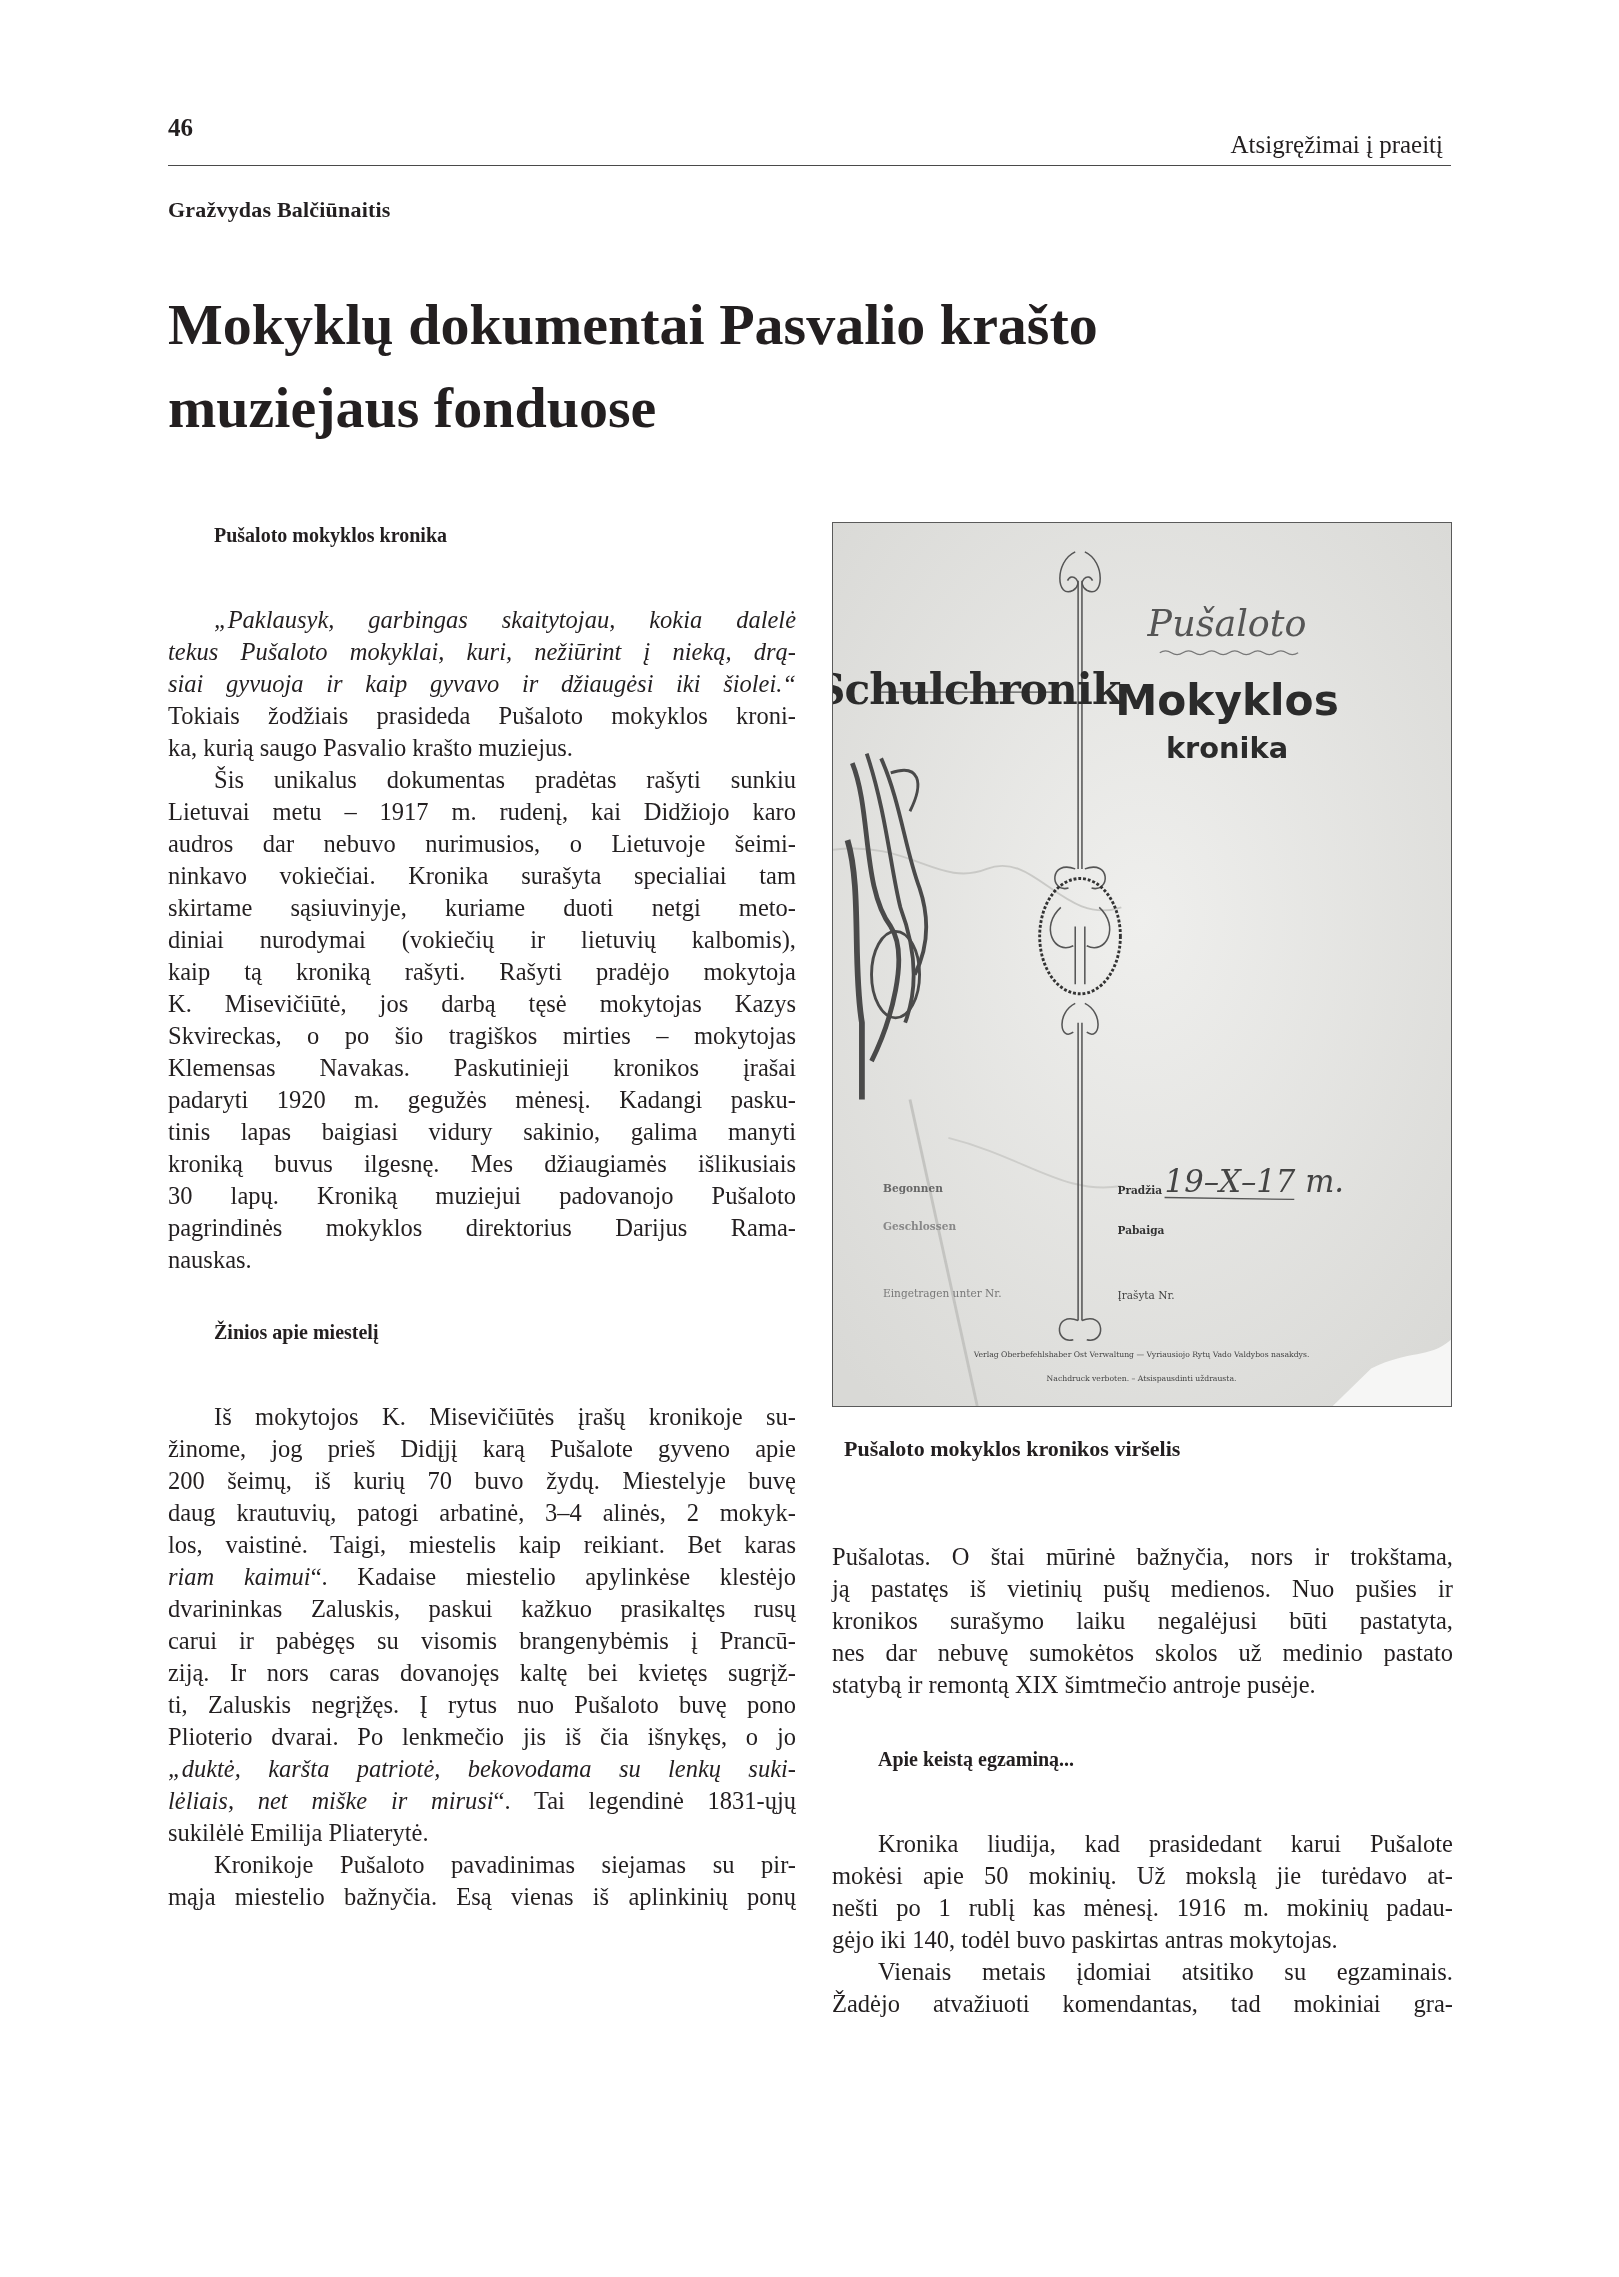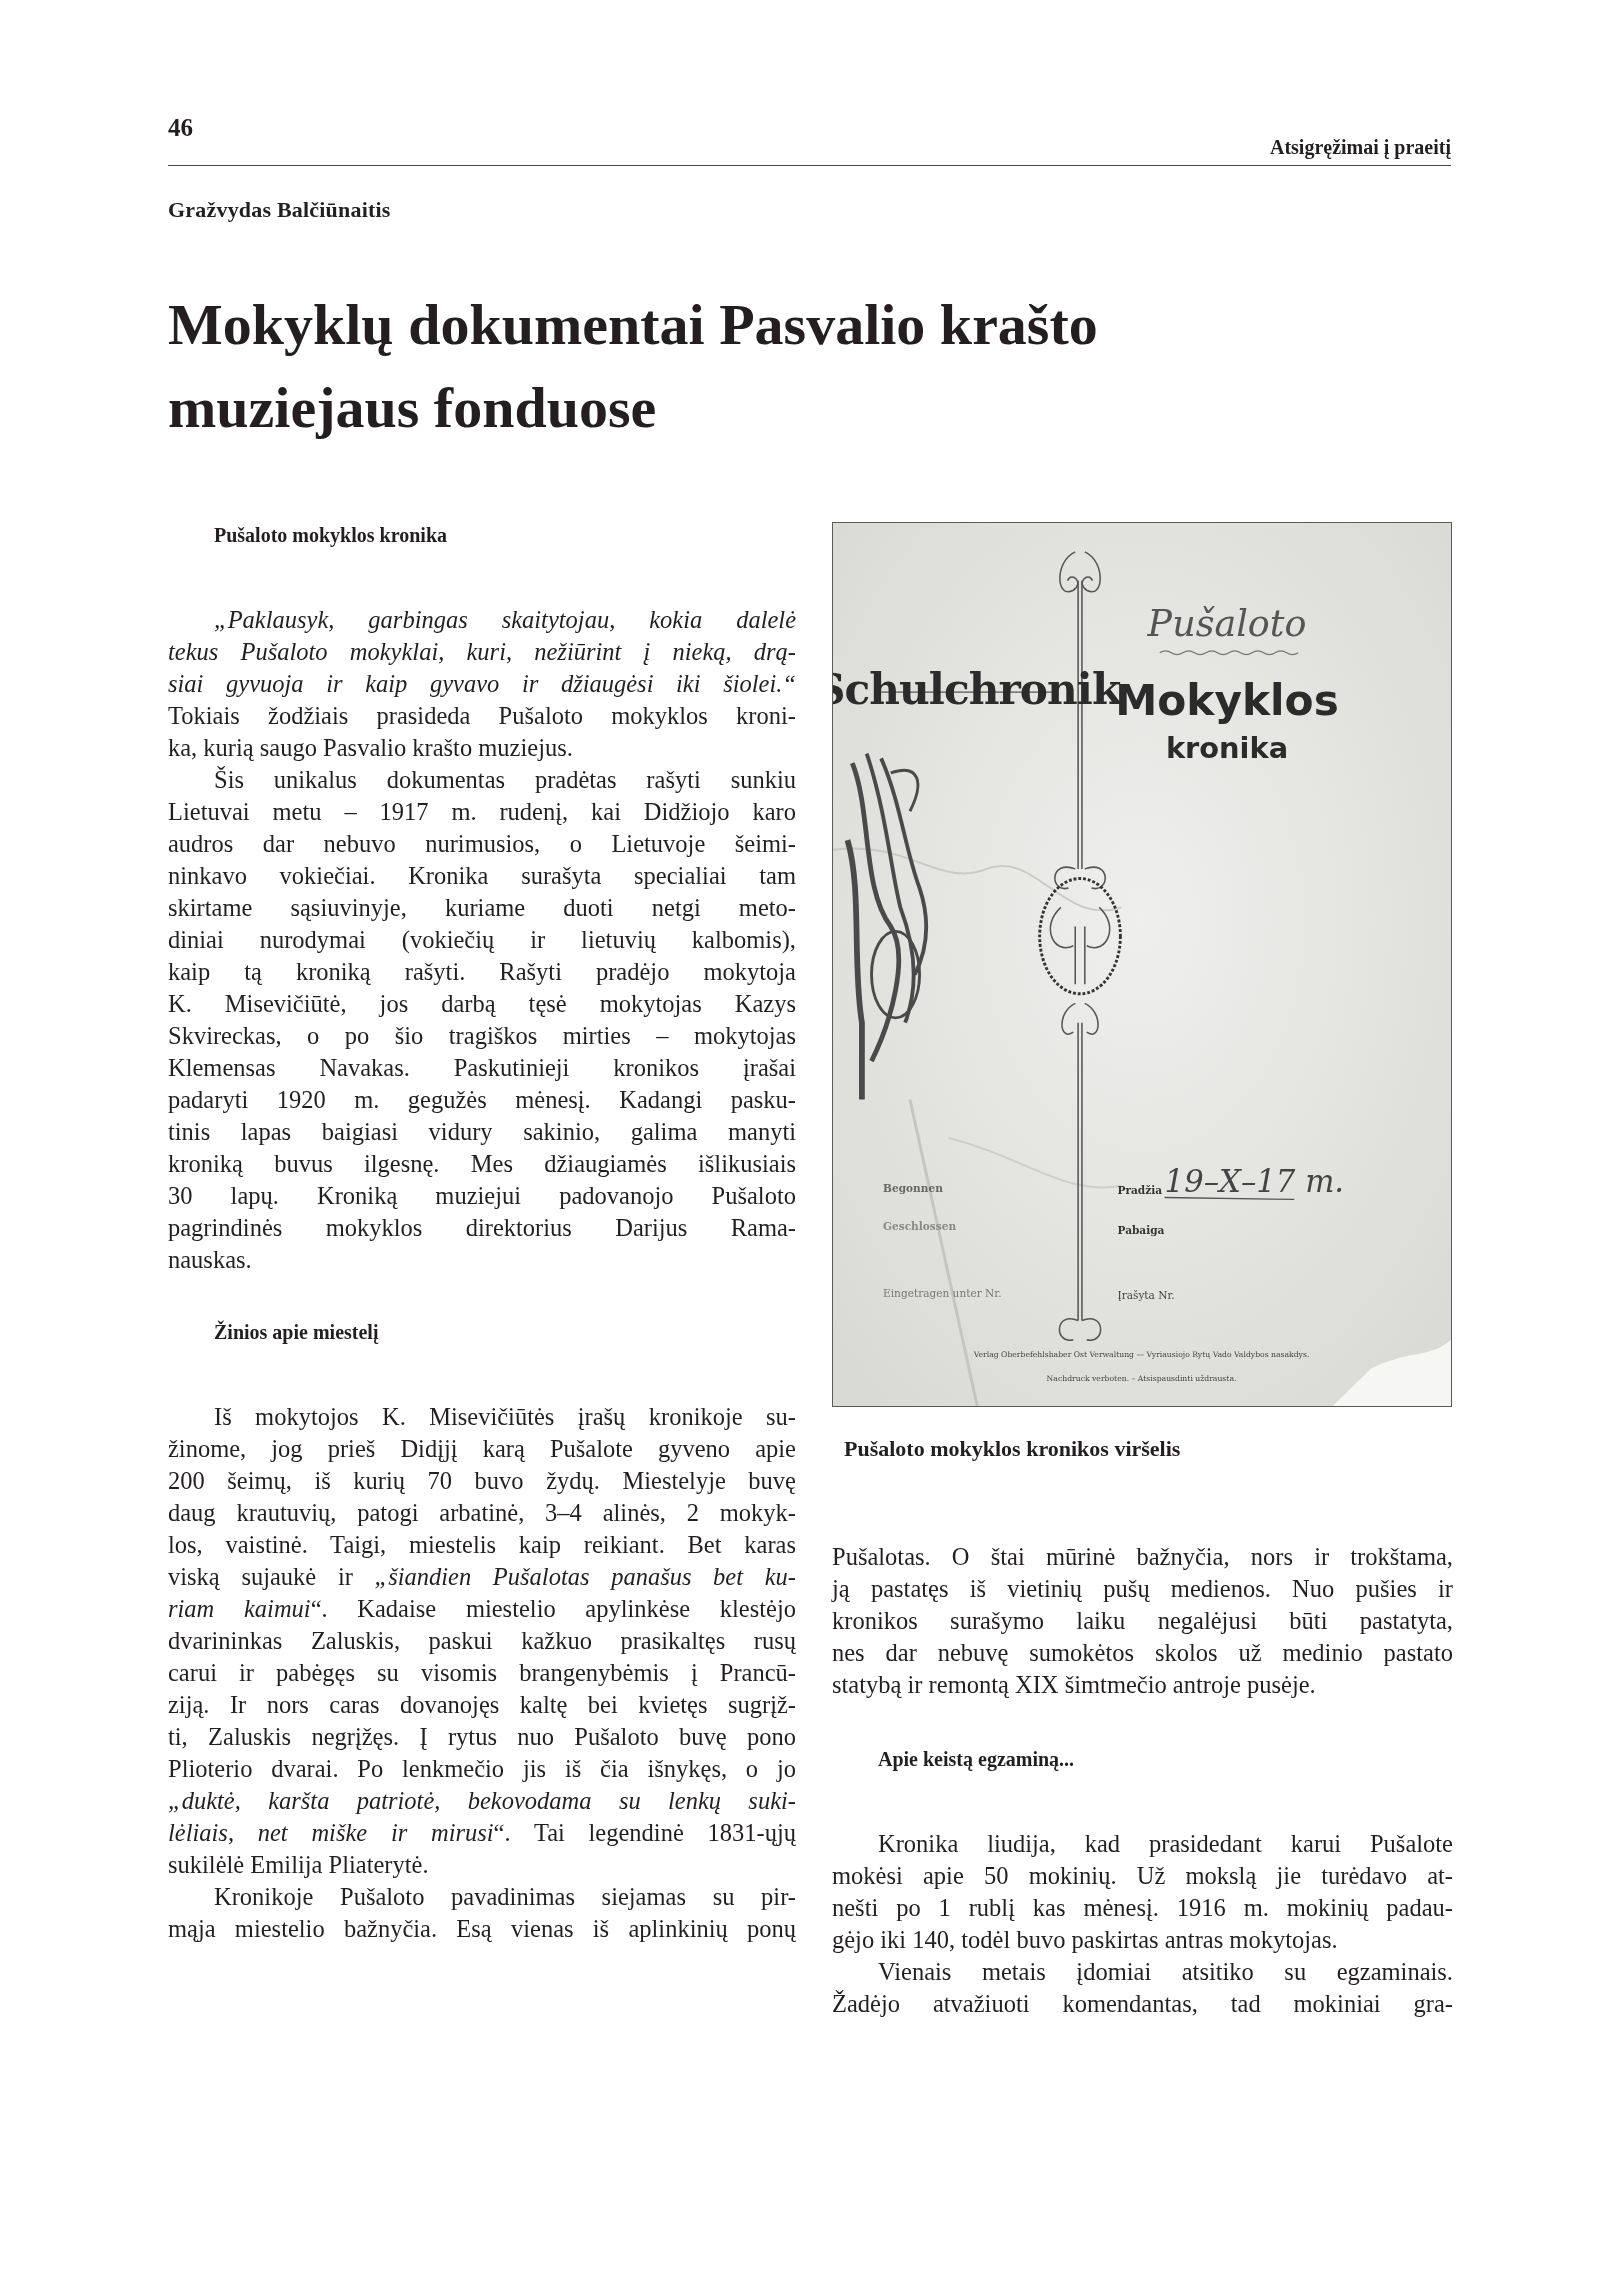--- a/index.html
+++ b/index.html
@@ -3,21 +3,21 @@
 <meta charset="utf-8">
 <style>
   html, body { margin: 0; padding: 0; background: #ffffff; }
   body { width: 1620px; height: 2278px; position: relative; overflow: hidden;
          font-family: "Liberation Serif", "DejaVu Serif", serif; color: #231f20; }
   .abs { position: absolute; }
 
   #running-header { left: 168px; top: 127px; width: 1283px; height: 38px;
                     border-bottom: 1.9px solid #4a4a4a; }
   #page-number { position: absolute; left: 0; bottom: 23px; font-weight: bold; font-size: 25px; }
-  #section-title { position: absolute; right: 0; bottom: 5.8px; font-weight: bold; font-size: 20px; }
+  #section-title { position: absolute; right: 8px; bottom: 5.8px; font-weight: normal; font-size: 25px; }
 
   #author { left: 168px; top: 197px; font-weight: bold; font-size: 22px; letter-spacing: 0.2px; }
   #article-title { left: 168px; top: 283px; font-weight: bold; font-size: 58px; line-height: 83px; width: 961px; }
 
   .col { position: absolute; font-size: 24.5px; line-height: 32px; text-align: justify; }
   #col-left { left: 168px; top: 519px; width: 628px; }
   #col-right-text { left: 832px; top: 1541px; width: 621px; }
 
   .subhead { font-weight: bold; font-size: 20px; padding-left: 46px; line-height: 32px; }
   .line { display: block; white-space: nowrap; text-align-last: justify; text-align: justify; }
@@ -72,21 +72,20 @@
     </div>
   <div style="height:40px"></div>
   <div class="subhead">Žinios apie miestelį</div>
   <div style="height:53px"></div>
   <div>
       <span class="line indent"><span>Iš mokytojos K. Misevičiūtės įrašų kronikoje su-</span></span>
       <span class="line"><span>žinome, jog prieš Didįjį karą Pušalote gyveno apie</span></span>
       <span class="line"><span>200 šeimų, iš kurių 70 buvo žydų. Miestelyje buvę</span></span>
       <span class="line"><span>daug krautuvių, patogi arbatinė, 3–4 alinės, 2 mokyk-</span></span>
       <span class="line"><span>los, vaistinė. Taigi, miestelis kaip reikiant. Bet karas</span></span>
-      <span class="line"><span>viską sujaukė ir </span><span class="it">„šiandien Pušalotas panašus bet ku-</span></span>
       <span class="line"><span class="it">riam kaimui</span><span>“. Kadaise miestelio apylinkėse klestėjo</span></span>
       <span class="line"><span>dvarininkas Zaluskis, paskui kažkuo prasikaltęs rusų</span></span>
       <span class="line"><span>carui ir pabėgęs su visomis brangenybėmis į Prancū-</span></span>
       <span class="line"><span>ziją. Ir nors caras dovanojęs kaltę bei kvietęs sugrįž-</span></span>
       <span class="line"><span>ti, Zaluskis negrįžęs. Į rytus nuo Pušaloto buvę pono</span></span>
       <span class="line"><span>Plioterio dvarai. Po lenkmečio jis iš čia išnykęs, o jo</span></span>
       <span class="line"><span class="it">„duktė, karšta patriotė, bekovodama su lenkų suki-</span></span>
       <span class="line"><span class="it">lėliais, net miške ir mirusi</span><span>“. Tai legendinė 1831-ųjų</span></span>
       <span class="line last"><span>sukilėlė Emilija Pliaterytė.</span></span>
       <span class="line indent"><span>Kronikoje Pušaloto pavadinimas siejamas su pir-</span></span>

